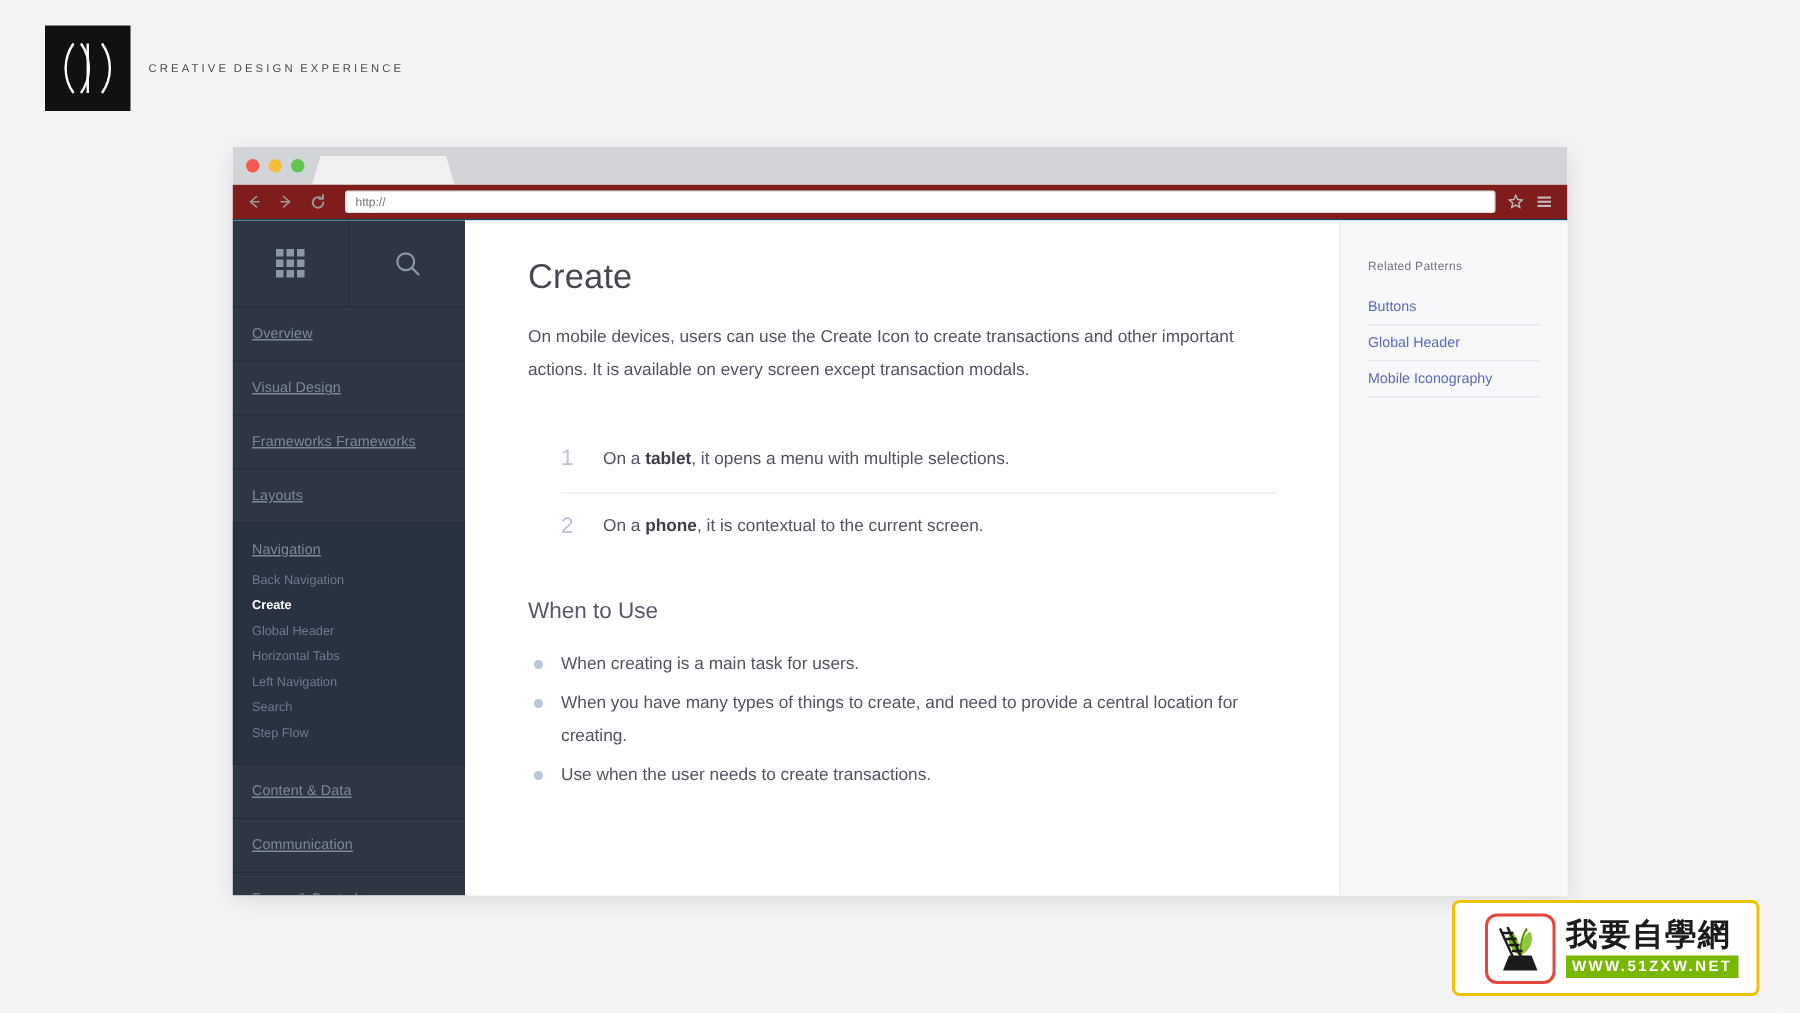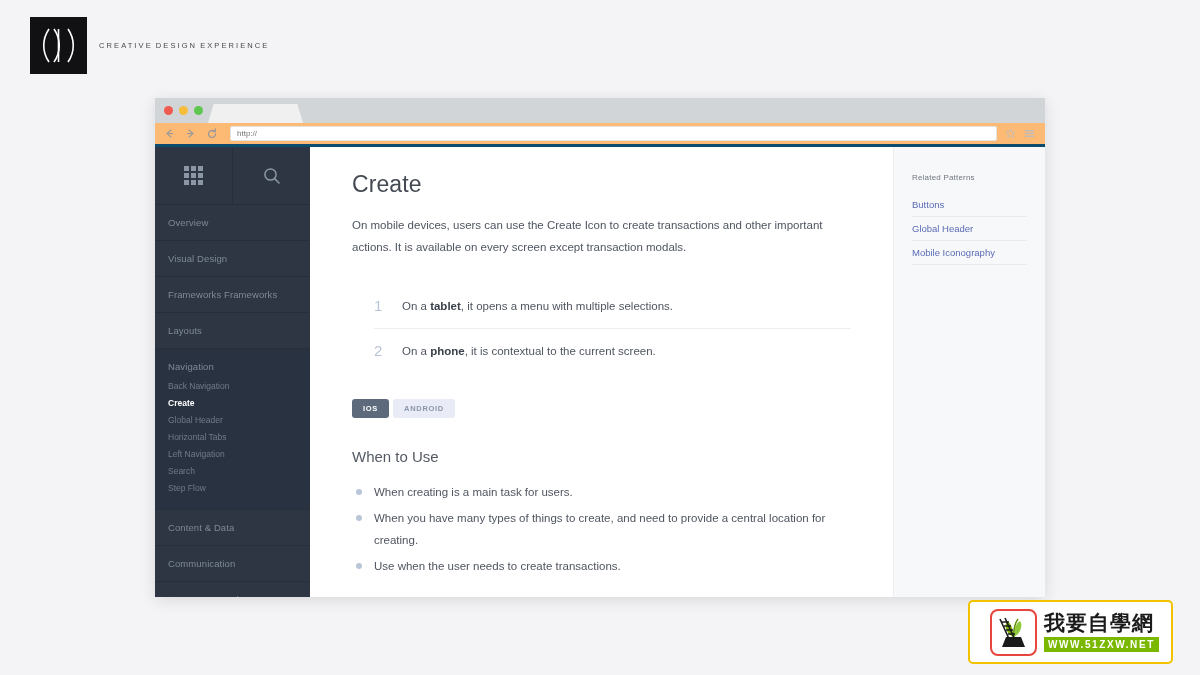--- a/index.html
+++ b/index.html
@@ -80,22 +80,22 @@
     bottom: 0;
     width: 95px;
     height: 19px;
     background: #f0f0f0;
     border-radius: 5px 5px 0 0;
     clip-path: polygon(6% 0, 94% 0, 100% 100%, 0 100%);
   }
 
   .chrome-bar {
     height: 24px;
-    background: #fdba74;
-    border-bottom: 3px solid #0c4a6e;
+    background: #7f1d1d;
+    border-bottom: 1px solid #0c4a6e;
     display: flex;
     align-items: center;
     padding: 0 8px;
     gap: 8px;
   }
   .nav-btn {
     width: 13px; height: 13px;
     display: flex; align-items: center; justify-content: center;
     color: #9a9a9a;
   }
@@ -158,20 +158,21 @@
     gap: 2px;
   }
   .grid-icon i { background: #8b97a5; display: block; }
 
   .sb-section {
     padding: 12px 13px;
     font-size: 9.5px;
     color: #7e8997;
     border-bottom: 1px solid #27303a;
     letter-spacing: 0.1px;
+    text-decoration: underline;
   }
   .sb-section.expanded {
     background: #293241;
     border-bottom: none;
     padding-bottom: 6px;
   }
   .sb-sublist {
     background: #293241;
     padding: 0 13px 12px 13px;
     border-bottom: 1px solid #27303a;
@@ -490,24 +491,20 @@
         <div class="num-row">
           <span class="num">1</span>
           <span class="num-text"><span>On a </span><b>tablet</b><span>, it opens a menu with multiple selections.</span></span>
         </div>
         <div class="num-row">
           <span class="num">2</span>
           <span class="num-text"><span>On a </span><b>phone</b><span>, it is contextual to the current screen.</span></span>
         </div>
       </div>
 
-      <div class="platform-tabs">
-        <div class="ptab active">IOS</div>
-        <div class="ptab inactive">ANDROID</div>
-      </div>
 
       <h2 class="section-title">When to Use</h2>
       <ul class="bullets">
         <li>When creating is a main task for users.</li>
         <li>When you have many types of things to create, and need to provide a central location for creating.</li>
         <li>Use when the user needs to create transactions.</li>
       </ul>
 
     </div>
 

